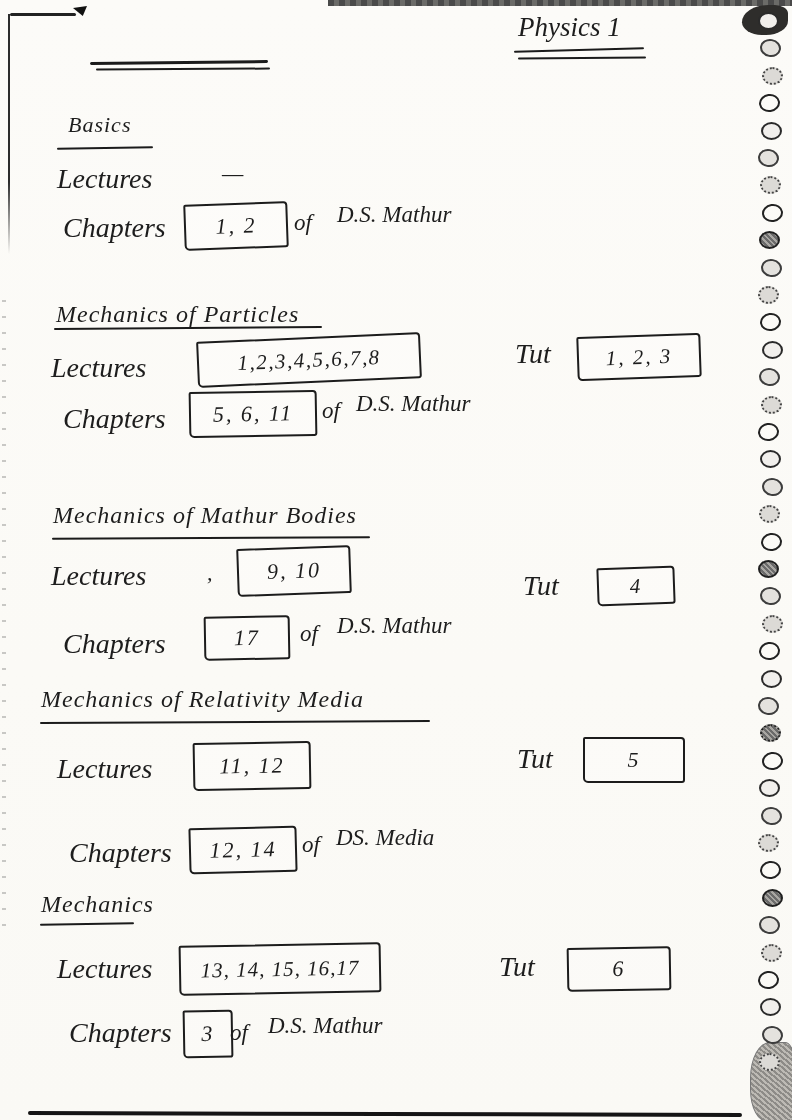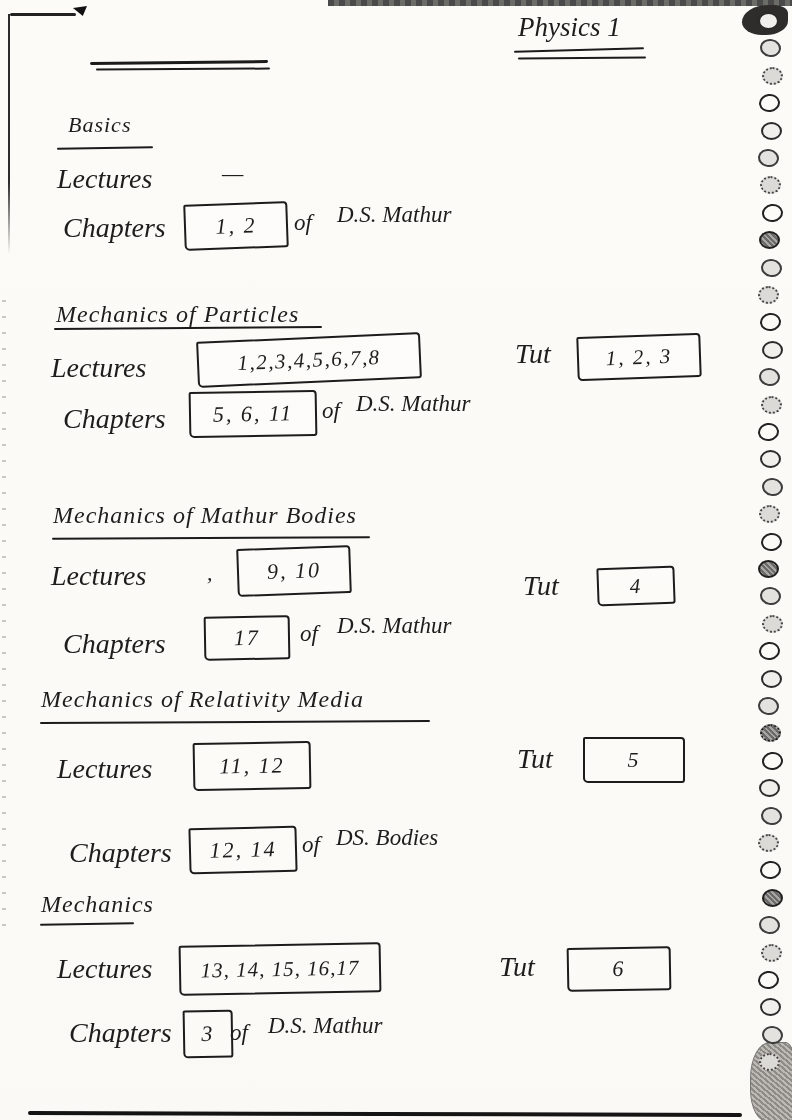--- a/index.html
+++ b/index.html
@@ -183,21 +183,21 @@
     <div class="hw lbl" style="left:517px;top:743px;">Tut</div>
     <div class="hbox" style="left:583px;top:737px;width:78px;height:38px;">
       <span class="val">5</span>
     </div>
 
     <div class="hw lbl" style="left:69px;top:837px;">Chapters</div>
     <div class="hbox" style="left:189px;top:827px;width:84px;height:38px;transform:rotate(-1.5deg);">
       <span class="val">12, 14</span>
     </div>
     <div class="hw" style="left:302px;top:832px;font-size:23px;">of</div>
-    <div class="hw" style="left:336px;top:825px;font-size:23px;">DS. Bodies</div>
+    <div class="hw" style="left:336px;top:825px;font-size:23px;">DS. Media</div>
   </section>
 
   <section>
     <div class="hw sec-title" style="left:41px;top:891px;">Mechanics</div>
     <div class="uline" style="left:40px;top:923px;width:94px;height:2.3px;transform:rotate(-1deg);"></div>
 
     <div class="hw lbl" style="left:57px;top:953px;">Lectures</div>
     <div class="hbox" style="left:179px;top:944px;width:178px;height:42px;transform:rotate(-1deg);">
       <span class="val" style="font-size:21px;letter-spacing:1px;">13, 14, 15, 16,17</span>
     </div>

